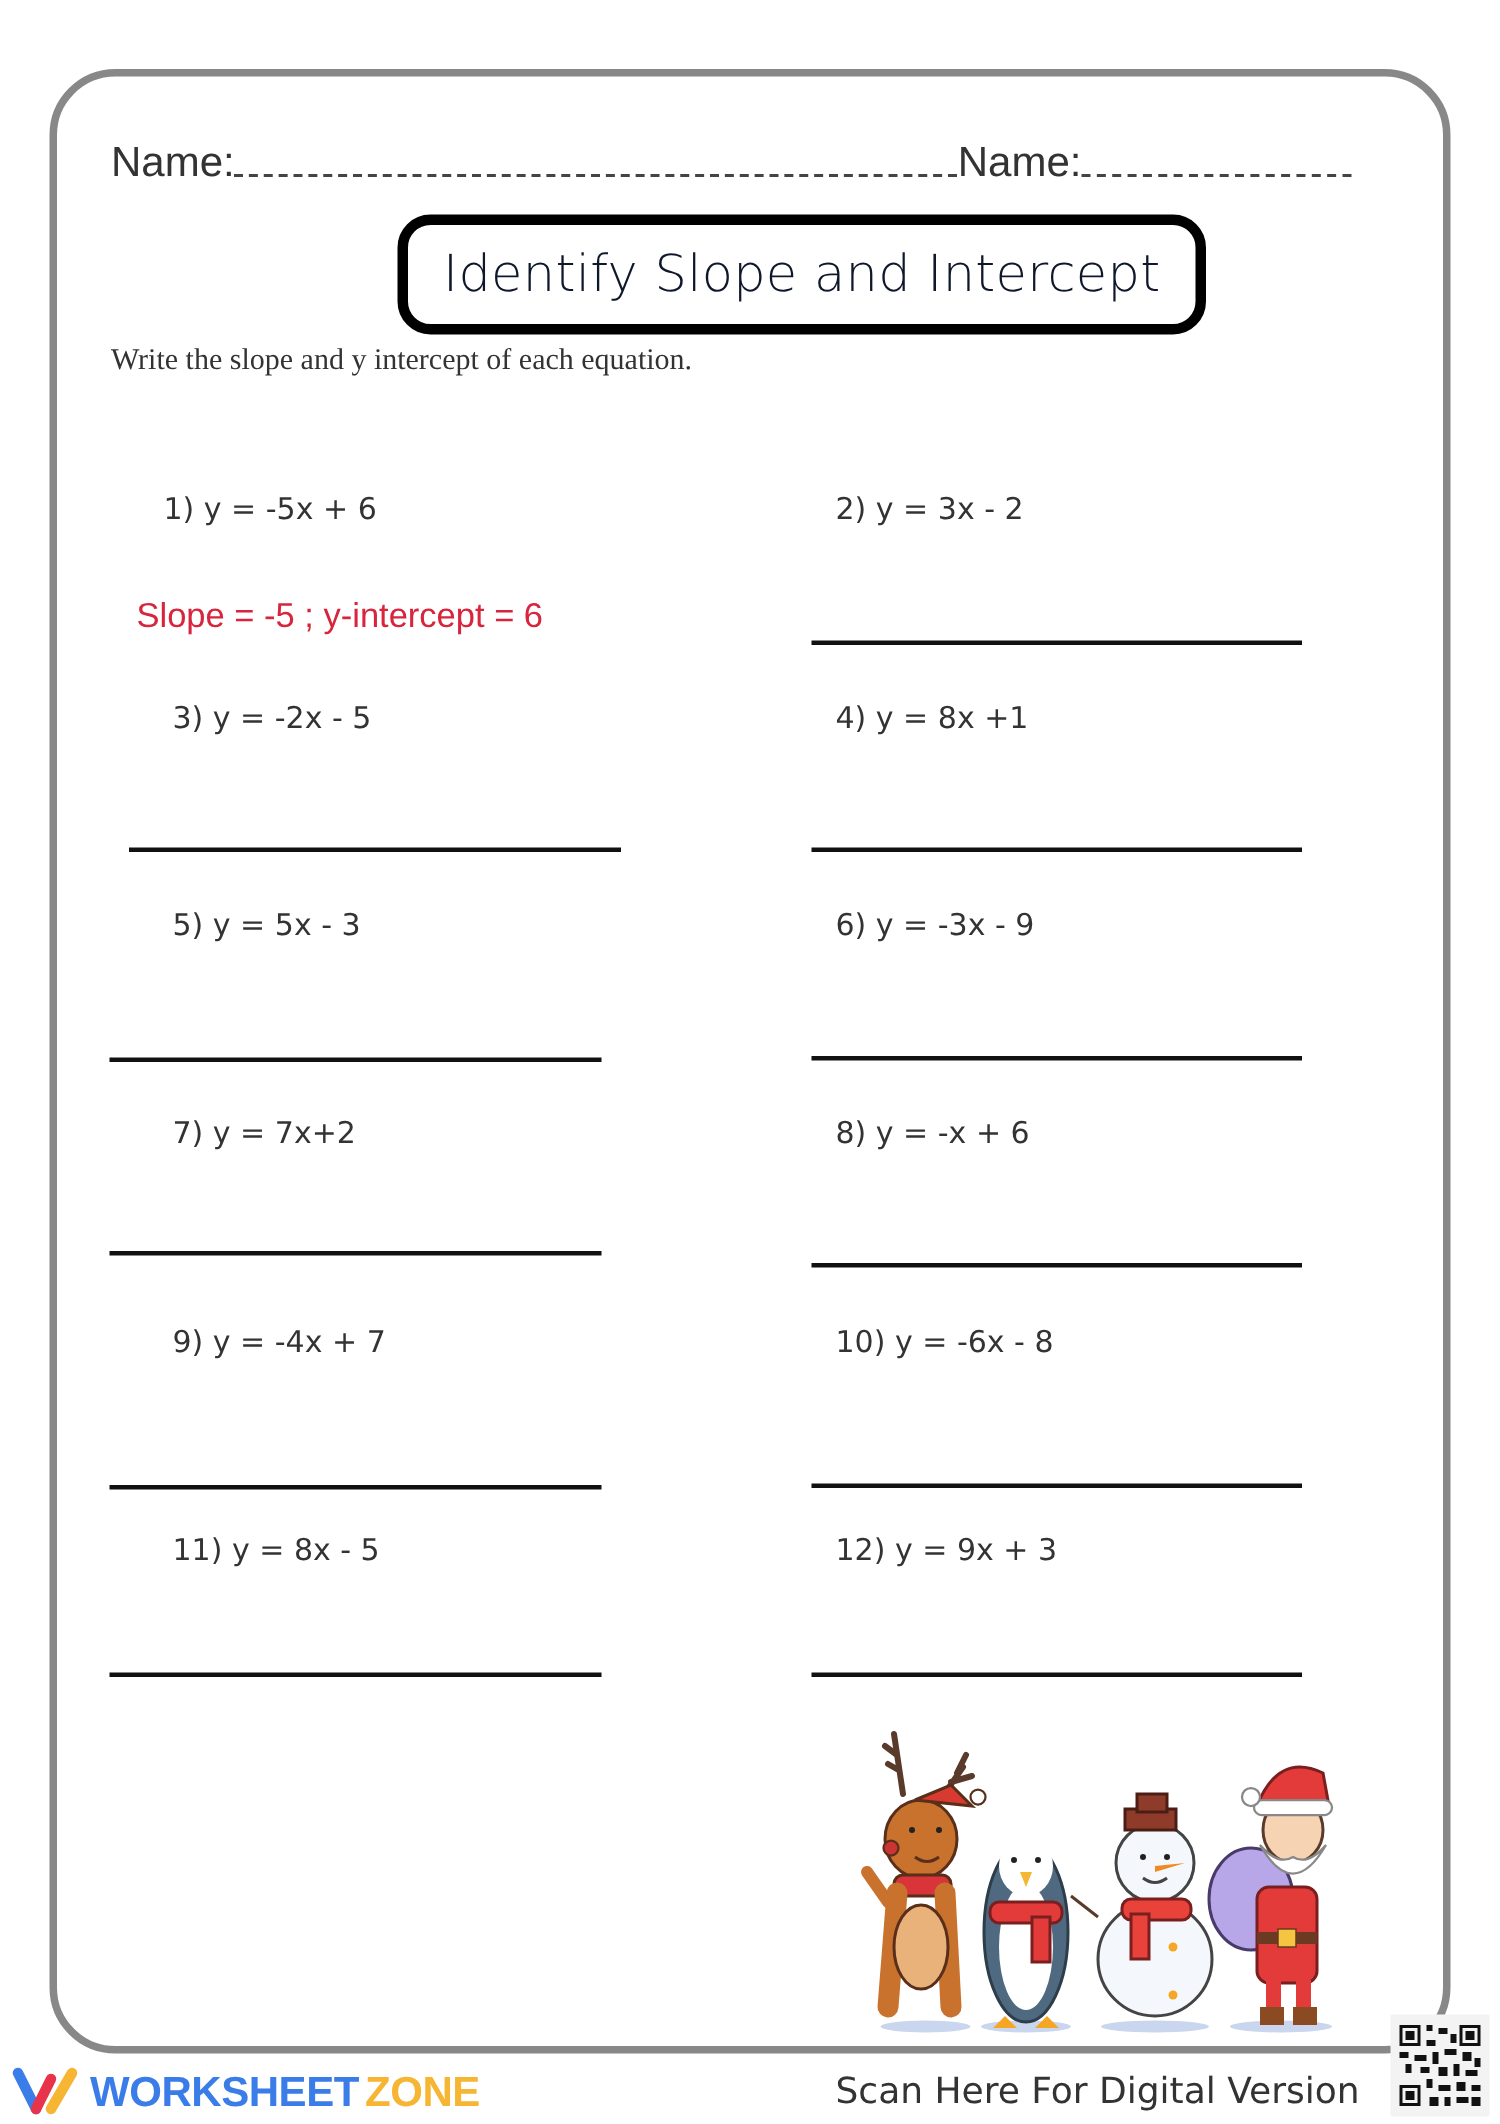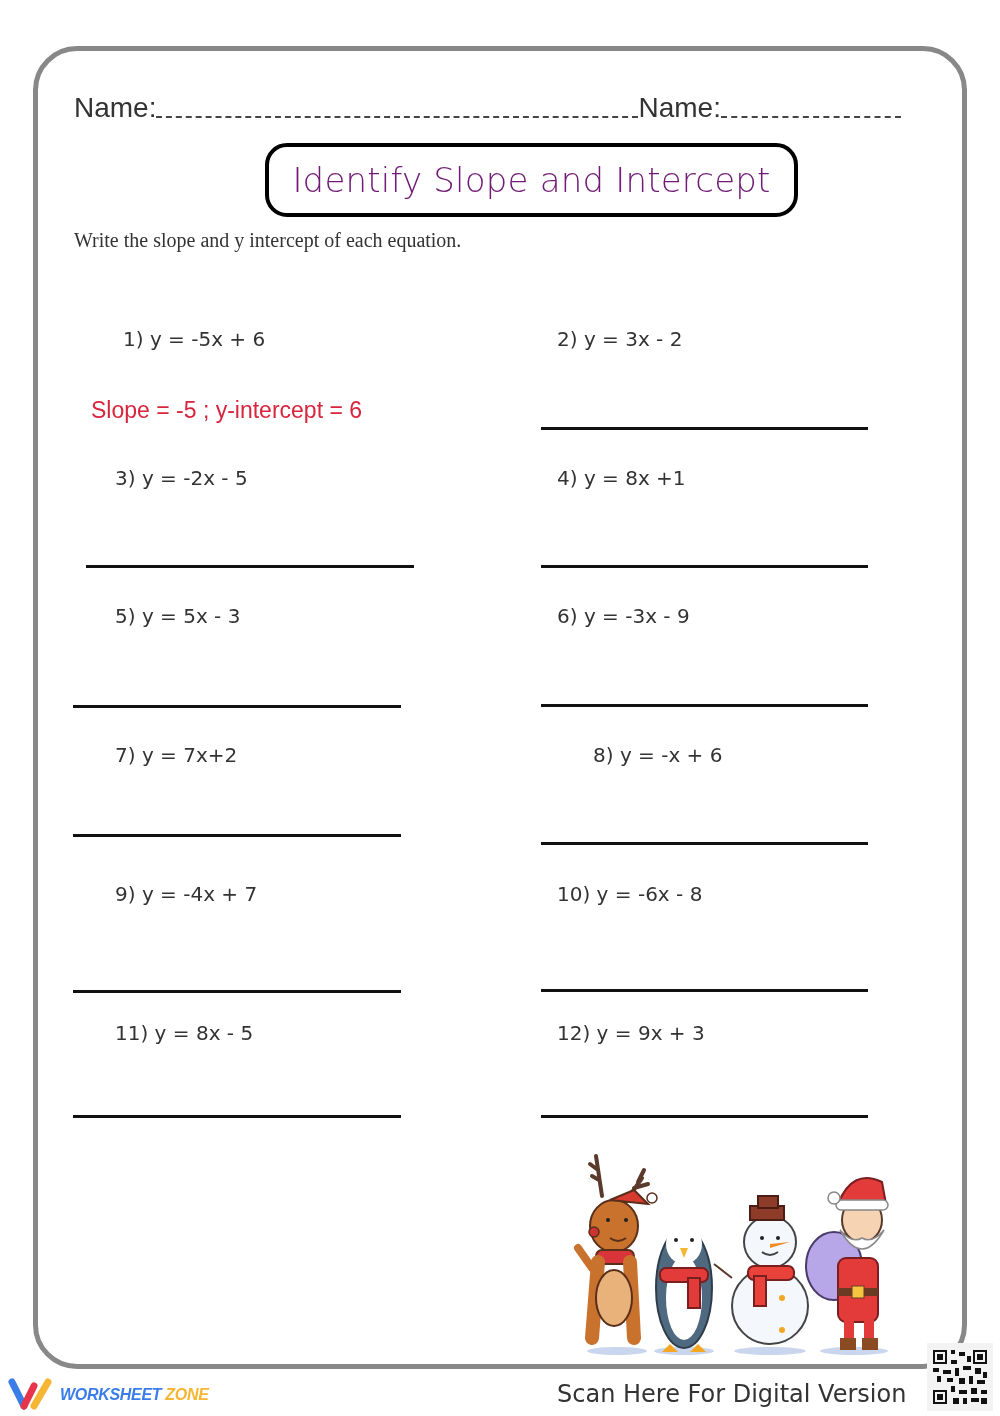--- a/index.html
+++ b/index.html
@@ -16,24 +16,24 @@
       font-family: "Liberation Sans", sans-serif; font-size: 28px; color: #333;
       white-space: nowrap;
     }
     .name-row .label { display: inline-block; vertical-align: bottom; margin-top: 22px; }
     .name-row .blank {
       display: inline-block; vertical-align: bottom; height: 26px;
       border-bottom: 2px dashed #444; margin-bottom: 6px;
     }
     .title-box {
       position: absolute; left: 265px; top: 143px; width: 525px; height: 66px;
-      border: 4px solid #000000; border-radius: 22px;
+      border: 7px solid #000000; border-radius: 22px;
       display: flex; align-items: center; justify-content: center;
       font-family: "DejaVu Sans", sans-serif; font-size: 34px; font-weight: 300;
-      color: #701a75; letter-spacing: 0.2px;
+      color: #0f172a; letter-spacing: 0.2px;
     }
     .instructions {
       position: absolute; left: 74px; top: 229px; font-size: 20px; color: #333;
       font-family: Liberation Serif, serif;
     }
     .problem {
       position: absolute; font-family: "DejaVu Sans", sans-serif; font-size: 20px;
       color: #333; white-space: pre;
     }
     .answer-line {
@@ -42,21 +42,21 @@
     .sample-answer {
       position: absolute; left: 91px; top: 397px; font-size: 23px; color: #d8243c;
       font-family: "Liberation Sans", sans-serif;
     }
     .illustration {
       position: absolute; left: 572px; top: 1148px; width: 330px; height: 208px;
     }
     .logo {
       position: absolute; left: 8px; top: 1378px; display: flex; align-items: center;
     }
-    .logo-text { font-family: "Liberation Sans", sans-serif; font-weight: bold; font-size: 16px; margin-left: 6px; letter-spacing: -0.3px; font-style: italic; }
+    .logo-text { font-family: "Liberation Sans", sans-serif; font-weight: bold; font-size: 28px; margin-left: 6px; letter-spacing: -0.3px; }
     .logo-text .w { color: #3b7de8; }
     .logo-text .z { color: #f6b533; margin-left: 4px; }
     .scan-text {
       position: absolute; left: 557px; top: 1380px; font-family: "DejaVu Sans", sans-serif;
       font-size: 24px; color: #333;
     }
     .qr {
       position: absolute; left: 927px; top: 1343px; width: 66px; height: 68px;
       background: #f3f3f3; display: flex; align-items: center; justify-content: center;
     }
@@ -67,21 +67,21 @@
 <div class="frame"></div>
 
 <div class="name-row">
   <span class="label">Name:</span><span class="blank" style="width:482px"></span><span class="label">Name:</span><span class="blank" style="width:180px"></span>
 </div>
 
 <div class="title-box">Identify Slope and Intercept</div>
 
 <div class="instructions">Write the slope and y intercept of each equation.</div>
 
-<div class="problem" style="left:123px; top:327px;">1) y = -5x + 6</div>
+<div class="problem" style="left:109px; top:327px;">1) y = -5x + 6</div>
 <div class="sample-answer">Slope = -5 ; y-intercept = 6</div>
 
 <div class="problem" style="left:115px; top:466px;">3) y = -2x - 5</div>
 <div class="answer-line" style="left:86px; top:565px; width:328px;"></div>
 
 <div class="problem" style="left:115px; top:604px;">5) y = 5x - 3</div>
 <div class="answer-line" style="left:73px; top:705px; width:328px;"></div>
 
 <div class="problem" style="left:115px; top:743px;">7) y = 7x+2</div>
 <div class="answer-line" style="left:73px; top:834px; width:328px;"></div>
@@ -94,21 +94,21 @@
 
 <div class="problem" style="left:557px; top:327px;">2) y = 3x - 2</div>
 <div class="answer-line" style="left:541px; top:427px; width:327px;"></div>
 
 <div class="problem" style="left:557px; top:466px;">4) y = 8x +1</div>
 <div class="answer-line" style="left:541px; top:565px; width:327px;"></div>
 
 <div class="problem" style="left:557px; top:604px;">6) y = -3x - 9</div>
 <div class="answer-line" style="left:541px; top:704px; width:327px;"></div>
 
-<div class="problem" style="left:557px; top:743px;margin-left:36px;">8) y = -x + 6</div>
+<div class="problem" style="left:557px; top:743px;">8) y = -x + 6</div>
 <div class="answer-line" style="left:541px; top:842px; width:327px;"></div>
 
 <div class="problem" style="left:557px; top:882px;">10) y = -6x - 8</div>
 <div class="answer-line" style="left:541px; top:989px; width:327px;"></div>
 
 <div class="problem" style="left:557px; top:1021px;">12) y = 9x + 3</div>
 <div class="answer-line" style="left:541px; top:1115px; width:327px;"></div>
 
 <div class="illustration">
   <svg width="330" height="208" viewBox="0 0 330 208">

